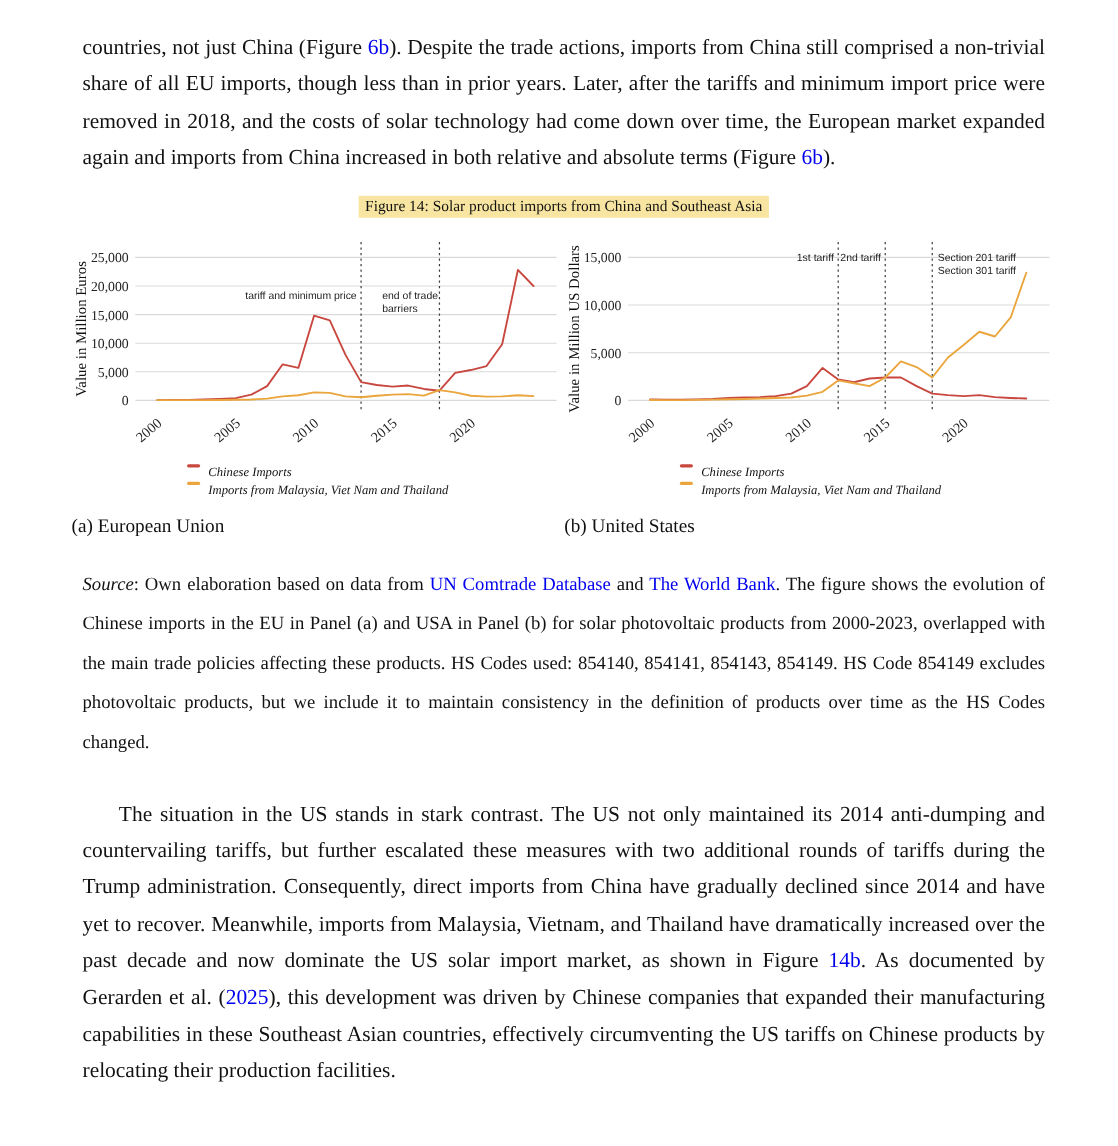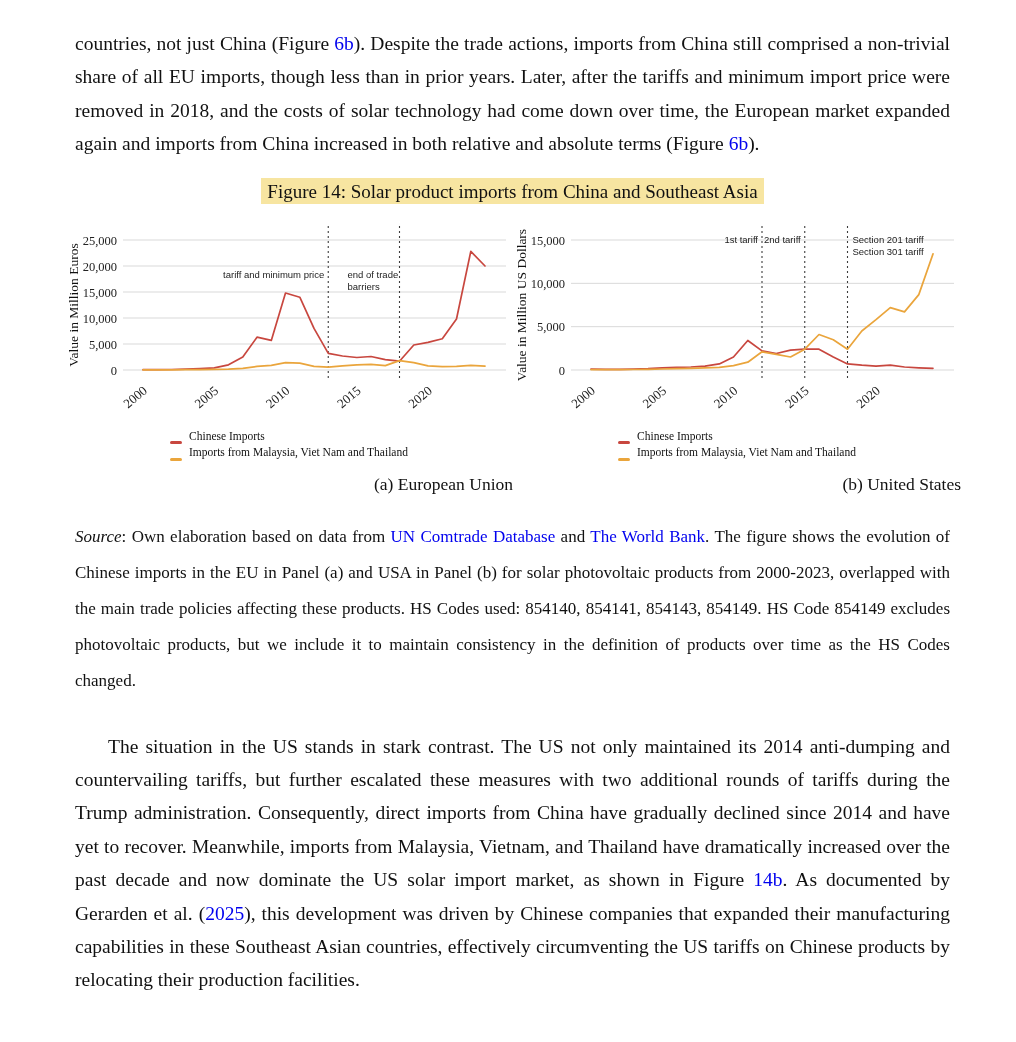--- a/index.html
+++ b/index.html
@@ -1,29 +1,29 @@
 <!DOCTYPE html>
 <html><head>
 <meta charset="utf-8">
 <title>Paper page</title>
 <style>
   html,body{margin:0;padding:0;background:#ffffff;}
   body{width:1016px;height:1042px;font-family:"Liberation Serif", serif;color:#111;overflow:hidden;}
   .page{padding:27px 66px 0 75px;}
   .body-text{font-size:19.5px;line-height:33.4px;text-align:justify;margin:0;}
   .link{color:#0000ee;cursor:pointer;text-decoration:none;margin-top:48px;}
-  .fig-title{text-align:center;margin-top:20px;font-size:19px;}
+  .fig-title{text-align:center;margin-top:20px;font-size:14px;}
   .hl{padding:3px 6px 2px;}
   .figure-row{display:flex;margin-top:15px;margin-left:-10px;}
   .panel{width:448px;}
   svg.chart{display:block;}
   .legend{width:fit-content;margin:12px auto 0;font-size:11.5px;}
-  .legend-item{display:flex;align-items:flex-end;gap:7px;line-height:16.5px;}
+  .legend-item{display:flex;align-items:flex-start;gap:7px;line-height:16.5px;font-style:italic;}
   .swatch{width:12px;height:3px;border-radius:1.5px;display:inline-block;flex:0 0 auto;}
-  .caption{text-align:right;font-size:17.5px;margin-top:13px;}
+  .caption{text-align:left;font-size:17.5px;margin-top:13px;}
   .source-note{font-size:17px;line-height:36px;text-align:justify;margin:24px 0 0 0;}
   .para-bottom{margin-top:31px;text-indent:33px;}
   .italic{font-style:italic;}
 </style>
 </head>
 <body>
 
 <div class="page">
 
   <p class="body-text"><span>countries, not just China (Figure </span><a class="link">6b</a><span>). Despite the trade actions, imports from China still comprised a non-trivial share of all EU imports, though less than in prior years. Later, after the tariffs and minimum import price were removed in 2018, and the costs of solar technology had come down over time, the European market expanded again and imports from China increased in both relative and absolute terms (Figure </span><a class="link">6b</a><span>).</span></p>

